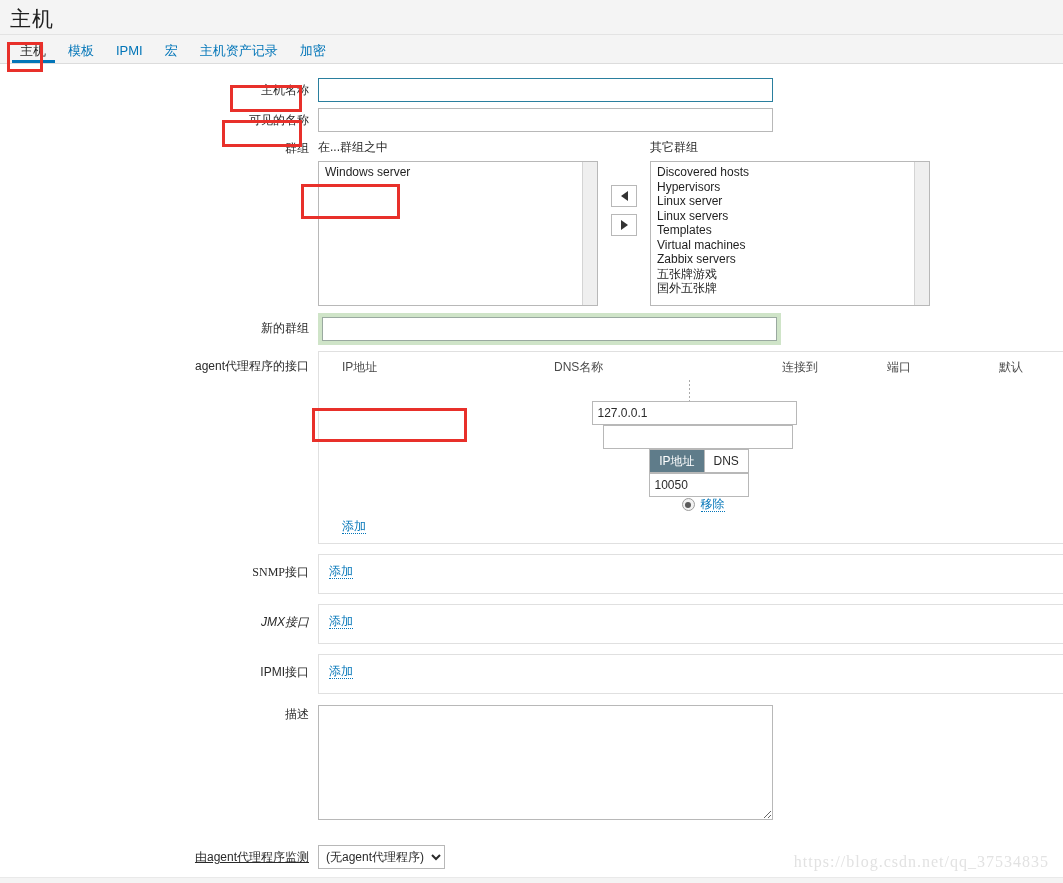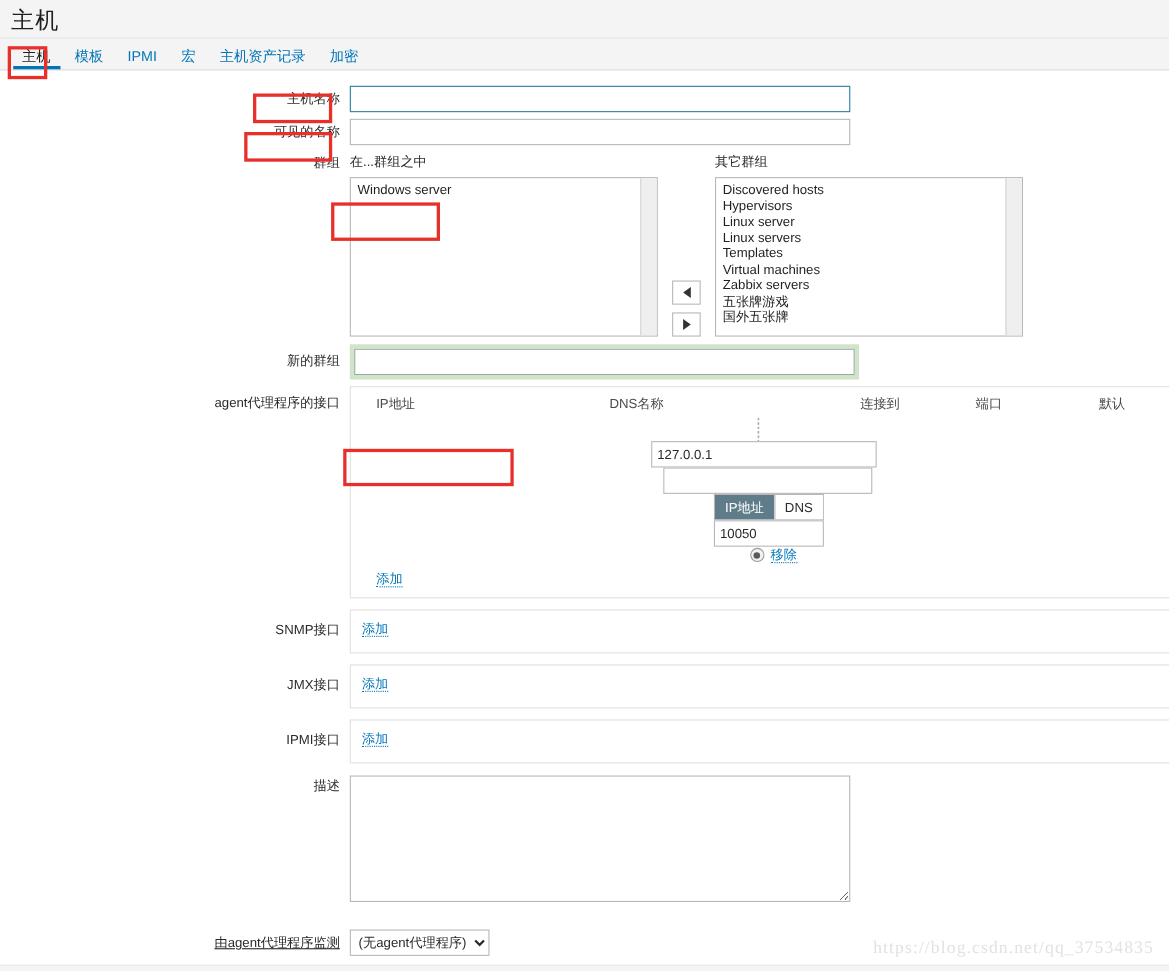--- a/index.html
+++ b/index.html
@@ -89,21 +89,21 @@
   
   .green-glow {
     display: inline-block;
     border: 4px solid #cfe4c8;
     background: #cfe4c8;
     line-height: 0;
   }
   .green-glow input { border: 1px solid #9aa9a0; }
 
   
-  .groups-row { display: flex; align-items: flex-end; }
+  .groups-row { display: flex; align-items: flex-start; }
   .grp-col-head {
     font-size: 12px;
     color: #2a2a2a;
     margin-bottom: 5px;
     line-height: 14px;
     height: 16px;
   }
   .listbox {
     width: 280px;
     height: 145px;
@@ -422,30 +422,30 @@
             <span class="radio"></span>
             <span class="dlink">移除</span>
           </span>
         </div>
         <span class="add-link">添加</span>
       </div>
     </div>
   </div>
 
   <div class="row" style="margin-top:10px;">
-    <div class="lbl" style="line-height:36px;">SNMP接口</div>
+    <div class="lbl" style="line-height:36px;font-family:Liberation Serif, serif;">SNMP接口</div>
     <div class="fld">
       <div class="iface-box slim" style="height:40px;">
         <span class="add-link noindent">添加</span>
       </div>
     </div>
   </div>
 
   <div class="row" style="margin-top:10px;">
-    <div class="lbl" style="line-height:36px;">JMX接口</div>
+    <div class="lbl" style="line-height:36px;font-style:italic;">JMX接口</div>
     <div class="fld">
       <div class="iface-box slim" style="height:40px;">
         <span class="add-link noindent">添加</span>
       </div>
     </div>
   </div>
 
   <div class="row" style="margin-top:10px;">
     <div class="lbl" style="line-height:36px;">IPMI接口</div>
     <div class="fld">

